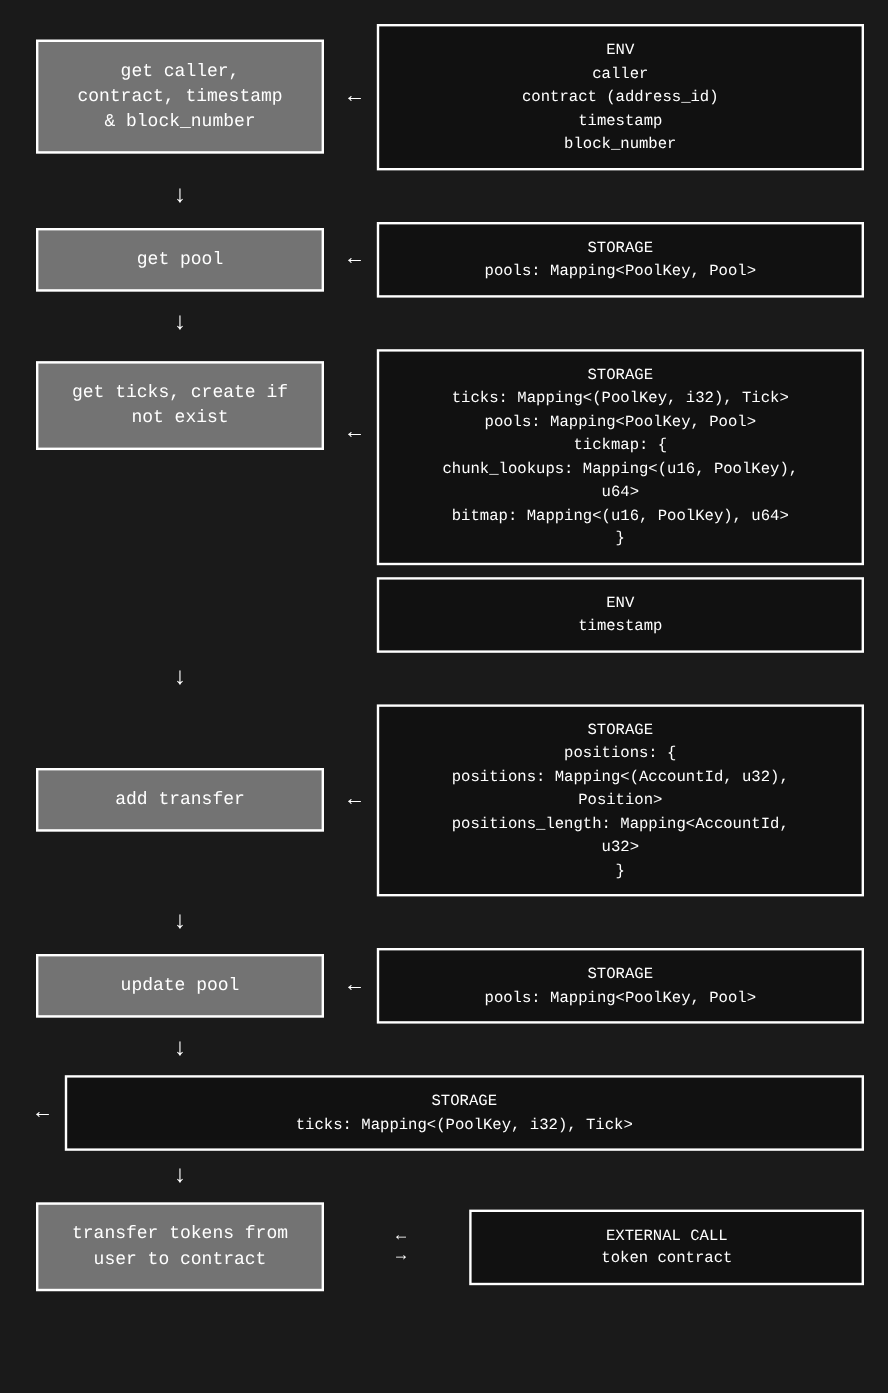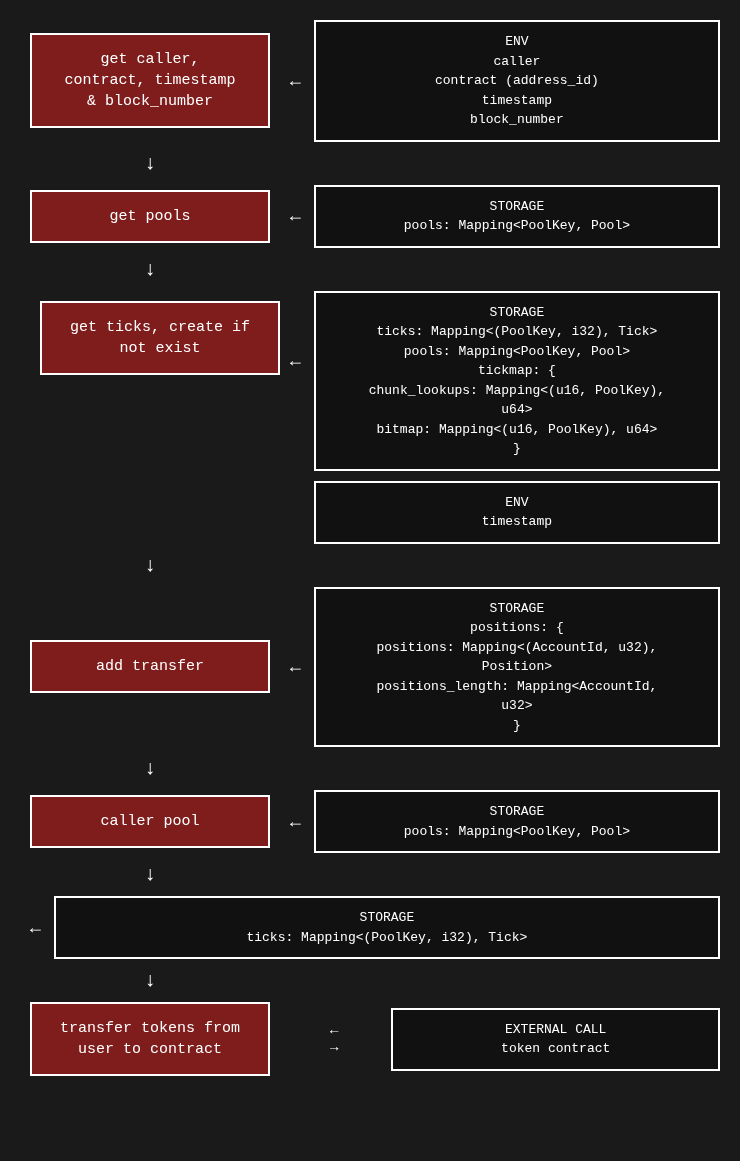--- a/index.html
+++ b/index.html
@@ -25,21 +25,21 @@
     .row {
       display: flex;
       flex-direction: row;
       align-items: center;
       width: 100%;
       position: relative;
       margin-bottom: 0;
     }
     .process-box {
       border: 2px solid #ffffff;
-      background: #7f1d1d;
+      background: #737373;
       color: #ffffff;
       text-align: center;
       padding: 14px 16px;
       font-size: 15px;
       line-height: 1.4;
       white-space: pre-line;
       min-width: 240px;
       max-width: 260px;
     }
     .info-box {
@@ -106,33 +106,33 @@
 timestamp
 block_number</div>
   </div>
 
   <div class="arrow-down-container">
     <span class="arrow-down">↓</span>
   </div>
 
   <div class="row" style="align-items:center;">
     <div class="left-col">
-      <div class="process-box">get pools</div>
+      <div class="process-box">get pool</div>
     </div>
     <div class="arrow-right">←</div>
     <div class="info-box">STORAGE
 pools: Mapping&lt;PoolKey, Pool&gt;</div>
   </div>
 
   <div class="arrow-down-container">
     <span class="arrow-down">↓</span>
   </div>
 
   <div class="row" style="align-items:flex-start;">
-    <div class="left-col" style="justify-content:center; align-items:flex-end; padding-top: 10px;">
+    <div class="left-col" style="justify-content:center; align-items:center; padding-top: 10px;">
       <div class="process-box">get ticks, create if
 not exist</div>
     </div>
     <div class="arrow-right" style="align-self:flex-start; padding-top:60px;">←</div>
     <div style="display:flex; flex-direction:column; flex:1; gap:10px;">
       <div class="info-box">STORAGE
 ticks: Mapping&lt;(PoolKey, i32), Tick&gt;
 pools: Mapping&lt;PoolKey, Pool&gt;
 tickmap: {
 chunk_lookups: Mapping&lt;(u16, PoolKey),
@@ -161,21 +161,21 @@
 u32&gt;
 }</div>
   </div>
 
   <div class="arrow-down-container">
     <span class="arrow-down">↓</span>
   </div>
 
   <div class="row" style="align-items:center;">
     <div class="left-col">
-      <div class="process-box">caller pool</div>
+      <div class="process-box">update pool</div>
     </div>
     <div class="arrow-right">←</div>
     <div class="info-box">STORAGE
 pools: Mapping&lt;PoolKey, Pool&gt;</div>
   </div>
 
   <div class="arrow-down-container">
     <span class="arrow-down">↓</span>
   </div>
 

